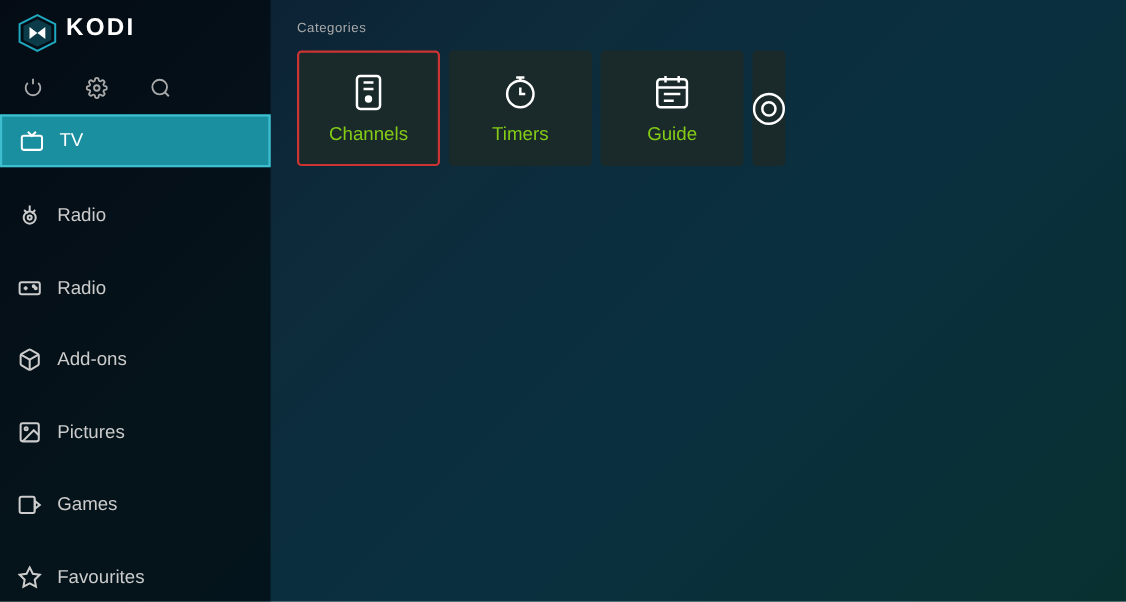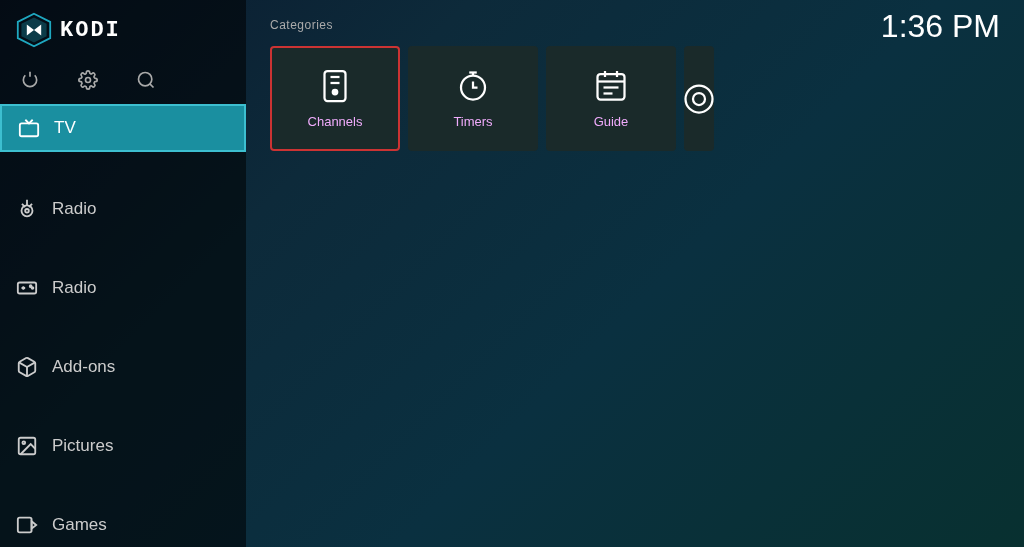--- a/index.html
+++ b/index.html
@@ -19,24 +19,23 @@
       width: 246px;
       min-width: 246px;
       background: rgba(0,0,0,0.55);
       display: flex;
       flex-direction: column;
       height: 547px;
     }
 
     .sidebar-header {
       display: flex;
-      align-items: center;
+      align-items: flex-start;
       padding: 12px 16px;
       gap: 8px;
-      font-family: Liberation Mono, monospace;
     }
 
     .kodi-logo {
       width: 36px;
       height: 36px;
     }
 
     .kodi-title {
       font-size: 22px;
       font-weight: bold;
@@ -150,22 +149,22 @@
       flex-shrink: 0;
       position: relative;
     }
 
     .category-card.selected {
       border: 2px solid #cc3333;
       background: #1a2a2a;
     }
 
     .category-card .card-label {
-      font-size: 13px;
-      color: #f0abfc;
+      font-size: 17px;
+      color: #84cc16;
     }
 
     .category-card .card-icon {
       color: #fff;
       font-size: 28px;
       display: flex;
       align-items: center;
       justify-content: center;
     }
 
@@ -272,27 +271,34 @@
     <div class="nav-item">
       <span class="nav-icon">
         <svg width="22" height="22" viewBox="0 0 24 24" fill="none" stroke="currentColor" stroke-width="2">
           <rect x="2" y="4" width="15" height="16" rx="2"></rect>
           <polygon points="17 8 22 12 17 16"></polygon>
         </svg>
       </span>
       <span class="nav-label">Games</span>
     </div>
 
+    <div class="nav-item">
+      <span class="nav-icon">
+        <svg width="22" height="22" viewBox="0 0 24 24" fill="none" stroke="currentColor" stroke-width="2">
+          <polygon points="12 2 15.09 8.26 22 9.27 17 14.14 18.18 21.02 12 17.77 5.82 21.02 7 14.14 2 9.27 8.91 8.26 12 2"></polygon>
+        </svg>
+      </span>
+      <span class="nav-label">Favourites</span>
+    </div>
 
 
   </nav>
 </div>
 
 <div class="main-content">
-  <div class="time-display">1:36 PM</div>
 
   <div class="categories-section">
     <div class="categories-label">Categories</div>
 
     <div class="categories-grid">
 
       <div class="category-card selected">
         <span class="card-icon">
           <svg width="36" height="36" viewBox="0 0 24 24" fill="none" stroke="white" stroke-width="1.5">
             <rect x="5" y="2" width="14" height="20" rx="2"></rect>

